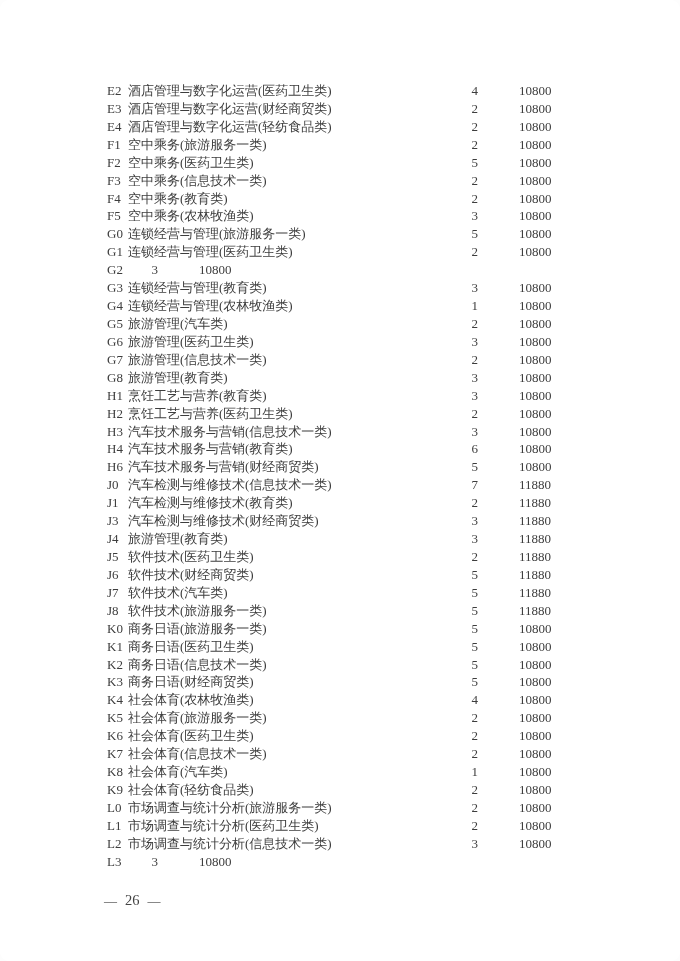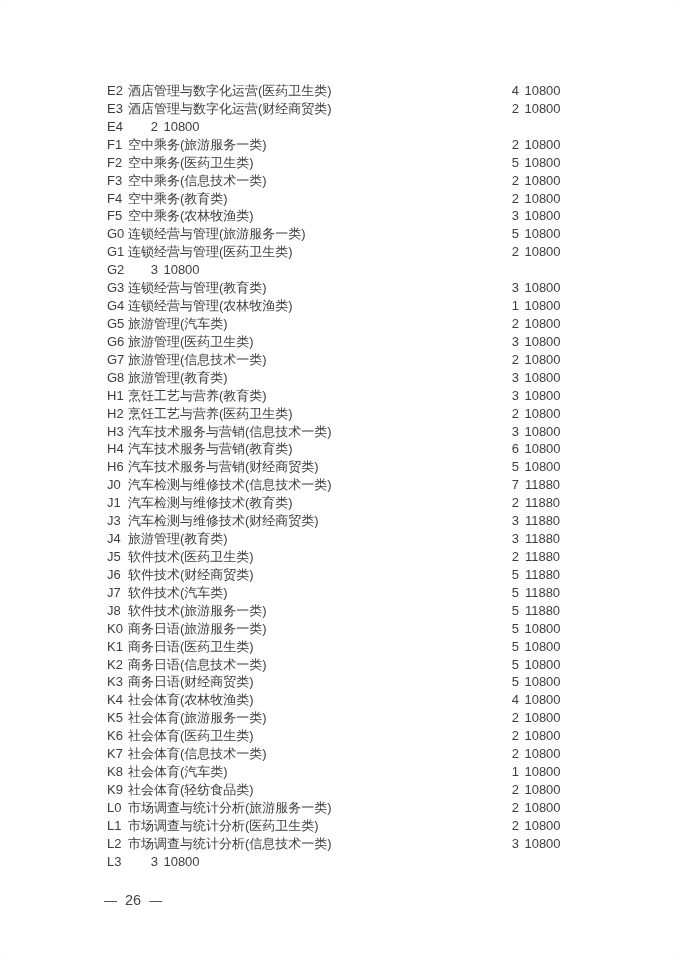--- a/index.html
+++ b/index.html
@@ -5,21 +5,21 @@
   html, body {
     margin: 0;
     padding: 0;
     background: #fdfdfd;
   }
   .page {
     position: relative;
     width: 680px;
     height: 961px;
     background: #ffffff;
-    font-family: Liberation Sans, sans-serif;
+    font-family: Liberation Serif, serif;
     color: #3d3d3d;
     overflow: hidden;
     border-radius: 9px;
   }
   .program-table {
     position: absolute;
     left: 107px;
     top: 82px;
     width: 459px;
   }
@@ -40,21 +40,22 @@
     overflow: hidden;
   }
   .cell-count {
     flex: none;
     width: 30px;
     text-align: right;
   }
   .cell-fee {
     flex: none;
     width: 47px;
-    text-align: center;
+    text-align: left;
+    padding-left: 41px;
   }
   .footer {
     position: absolute;
     left: 104px;
     top: 892px;
     display: flex;
     align-items: center;
     gap: 8px;
     font-size: 14.5px;
     color: #444444;
@@ -79,20 +80,21 @@
 
   <div class="row">
     <span class="cell-code">E3</span>
     <span class="cell-name">酒店管理与数字化运营(财经商贸类)</span>
     <span class="cell-count">2</span>
     <span class="cell-fee">10800</span>
   </div>
 
   <div class="row">
     <span class="cell-code">E4</span>
+    <span class="cell-name">酒店管理与数字化运营(轻纺食品类)</span>
     <span class="cell-count">2</span>
     <span class="cell-fee">10800</span>
   </div>
 
   <div class="row">
     <span class="cell-code">F1</span>
     <span class="cell-name">空中乘务(旅游服务一类)</span>
     <span class="cell-count">2</span>
     <span class="cell-fee">10800</span>
   </div>

